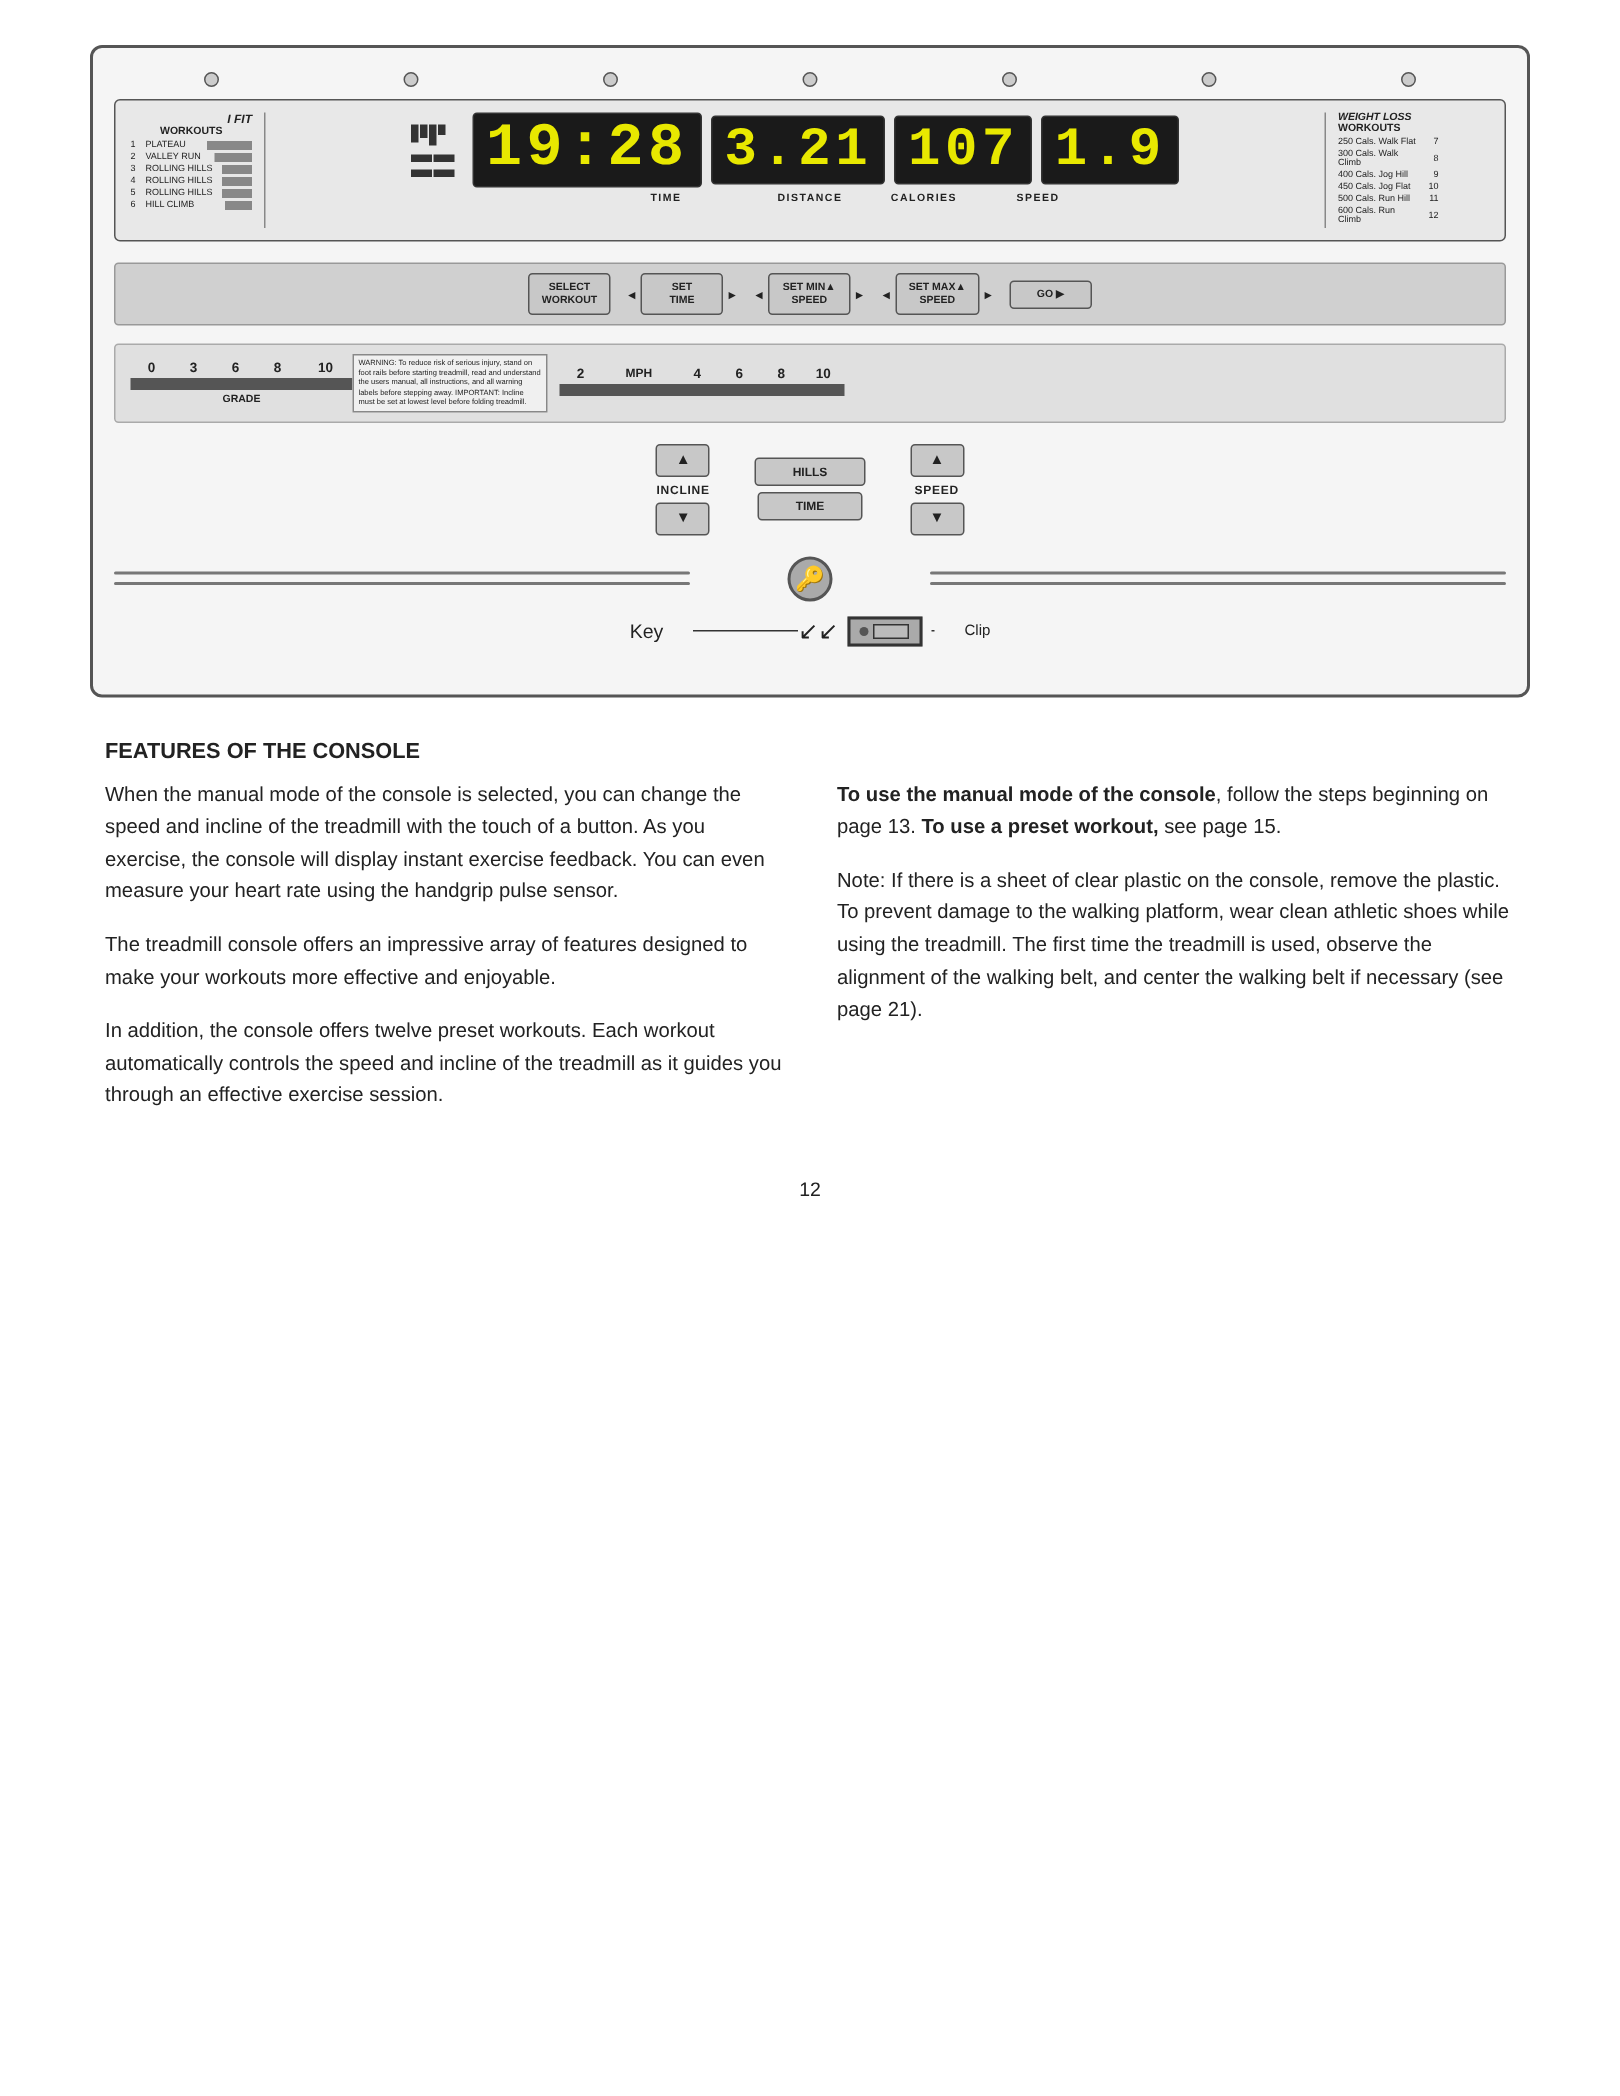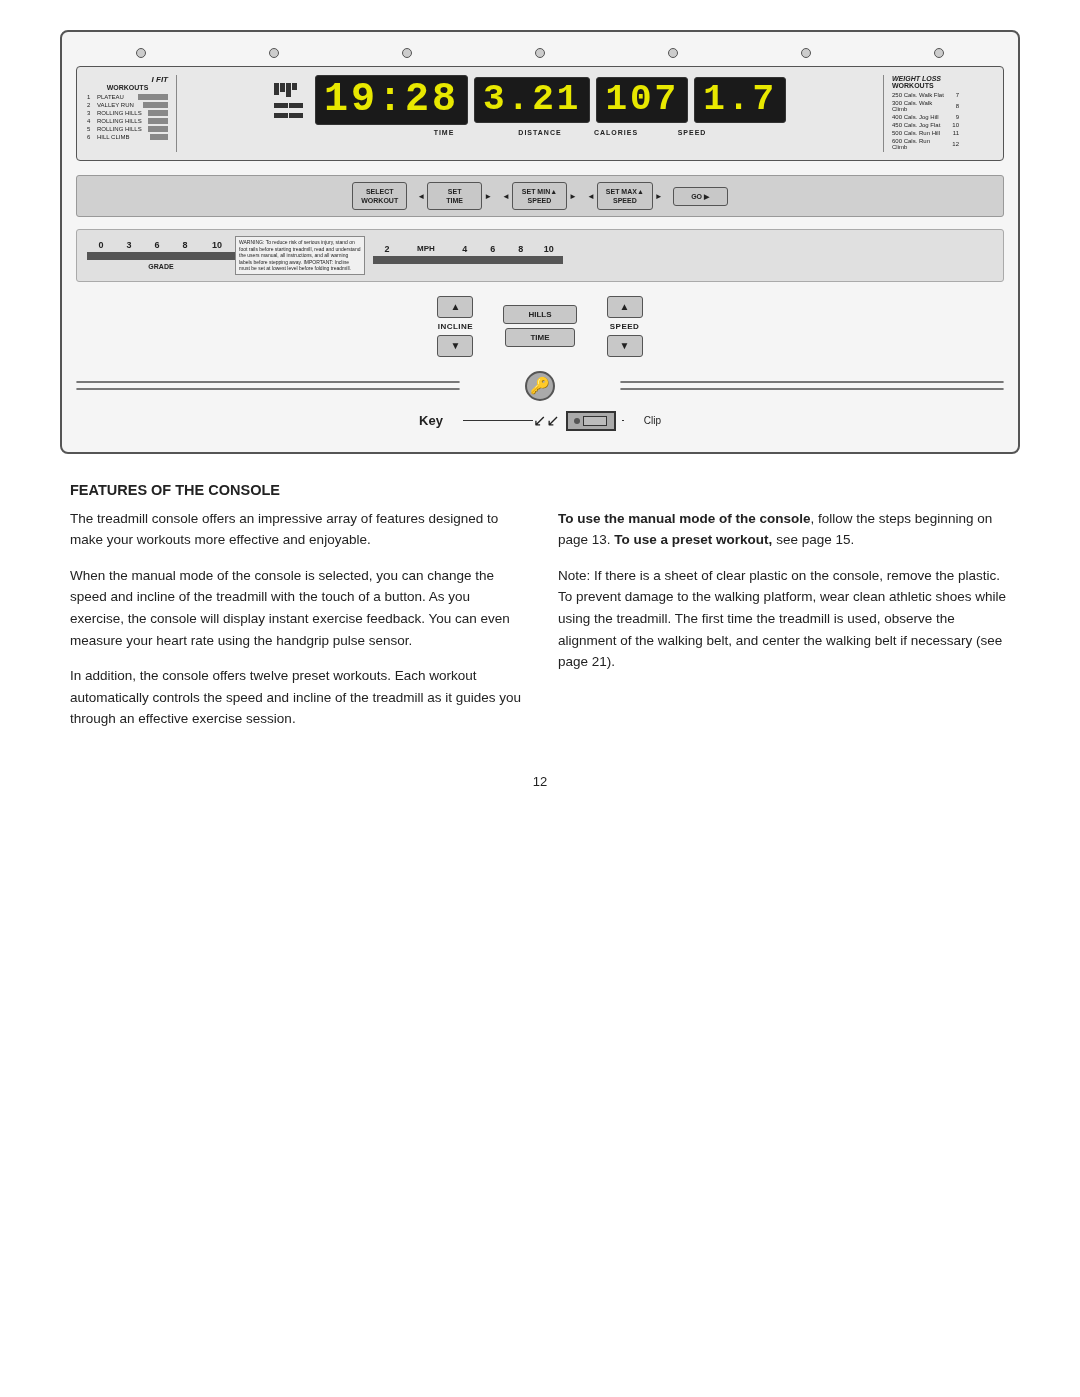--- a/index.html
+++ b/index.html
@@ -14,21 +14,21 @@
 
     .page {
       width: 1080px;
       padding: 30px 60px 40px 60px;
     }
 
     
     .console-diagram {
       border: 2px solid #555;
       border-radius: 8px;
-      padding: 16px 14px 21px 14px;
+      padding: 16px 14px 32px 14px;
       margin-bottom: 28px;
       position: relative;
       background: #f5f5f5;
     }
 
     
     .display-area {
       display: flex;
       align-items: stretch;
       border: 1.5px solid #555;
@@ -354,21 +354,21 @@
     
     .key-clip-row {
       display: flex;
       align-items: center;
       justify-content: center;
       gap: 0;
       margin-top: 4px;
     }
     .key-label {
       font-size: 13px;
-      font-weight: bold;
+      font-weight: normal;
       margin-right: 20px;
     }
     .clip-label {
       font-size: 10px;
       margin-left: 20px;
     }
     .clip-box {
       width: 50px;
       height: 20px;
       border: 2px solid #333;
@@ -492,21 +492,21 @@
             </div>
             <div class="graph-bar-row" style="margin-top:2px;">
               <div style="width:14px;height:5px;background:#333;"></div>
               <div style="width:14px;height:5px;background:#333;"></div>
             </div>
           </div>
 
           <div class="segment-display time-display">19:28</div>
           <div class="segment-display small-display">3.21</div>
           <div class="segment-display small-display">107</div>
-          <div class="segment-display small-display">1.7</div>
+          <div class="segment-display small-display">1.9</div>
         </div>
         <div class="display-labels-row">
           <span style="width:50px;"></span>
           <span class="display-label time-lbl">TIME</span>
           <span class="display-label dist-lbl">DISTANCE</span>
           <span class="display-label cal-lbl">CALORIES</span>
           <span class="display-label speed-lbl">SPEED</span>
         </div>
       </div>
 
@@ -645,22 +645,22 @@
       <span class="clip-label">Clip</span>
     </div>
 
   </div>
 
   <div class="text-content">
     <div class="section-heading">FEATURES OF THE CONSOLE</div>
 
     <div class="two-col">
       <div class="col">
+        <p class="para">When the manual mode of the console is selected, you can change the speed and incline of the treadmill with the touch of a button. As you exercise, the console will display instant exercise feedback. You can even measure your heart rate using the handgrip pulse sensor.</p>
         <p class="para">The treadmill console offers an impressive array of features designed to make your workouts more effective and enjoyable.</p>
-        <p class="para">When the manual mode of the console is selected, you can change the speed and incline of the treadmill with the touch of a button. As you exercise, the console will display instant exercise feedback. You can even measure your heart rate using the handgrip pulse sensor.</p>
         <p class="para">In addition, the console offers twelve preset workouts. Each workout automatically controls the speed and incline of the treadmill as it guides you through an effective exercise session.</p>
       </div>
       <div class="col">
         <p class="para">
           <strong>To use the manual mode of the console</strong><span>, follow the steps beginning on page 13.</span> <strong>To use a preset workout,</strong><span> see page 15.</span>
         </p>
         <p class="para">Note: If there is a sheet of clear plastic on the console, remove the plastic. To prevent damage to the walking platform, wear clean athletic shoes while using the treadmill. The first time the treadmill is used, observe the alignment of the walking belt, and center the walking belt if necessary (see page 21).</p>
       </div>
     </div>
   </div>

